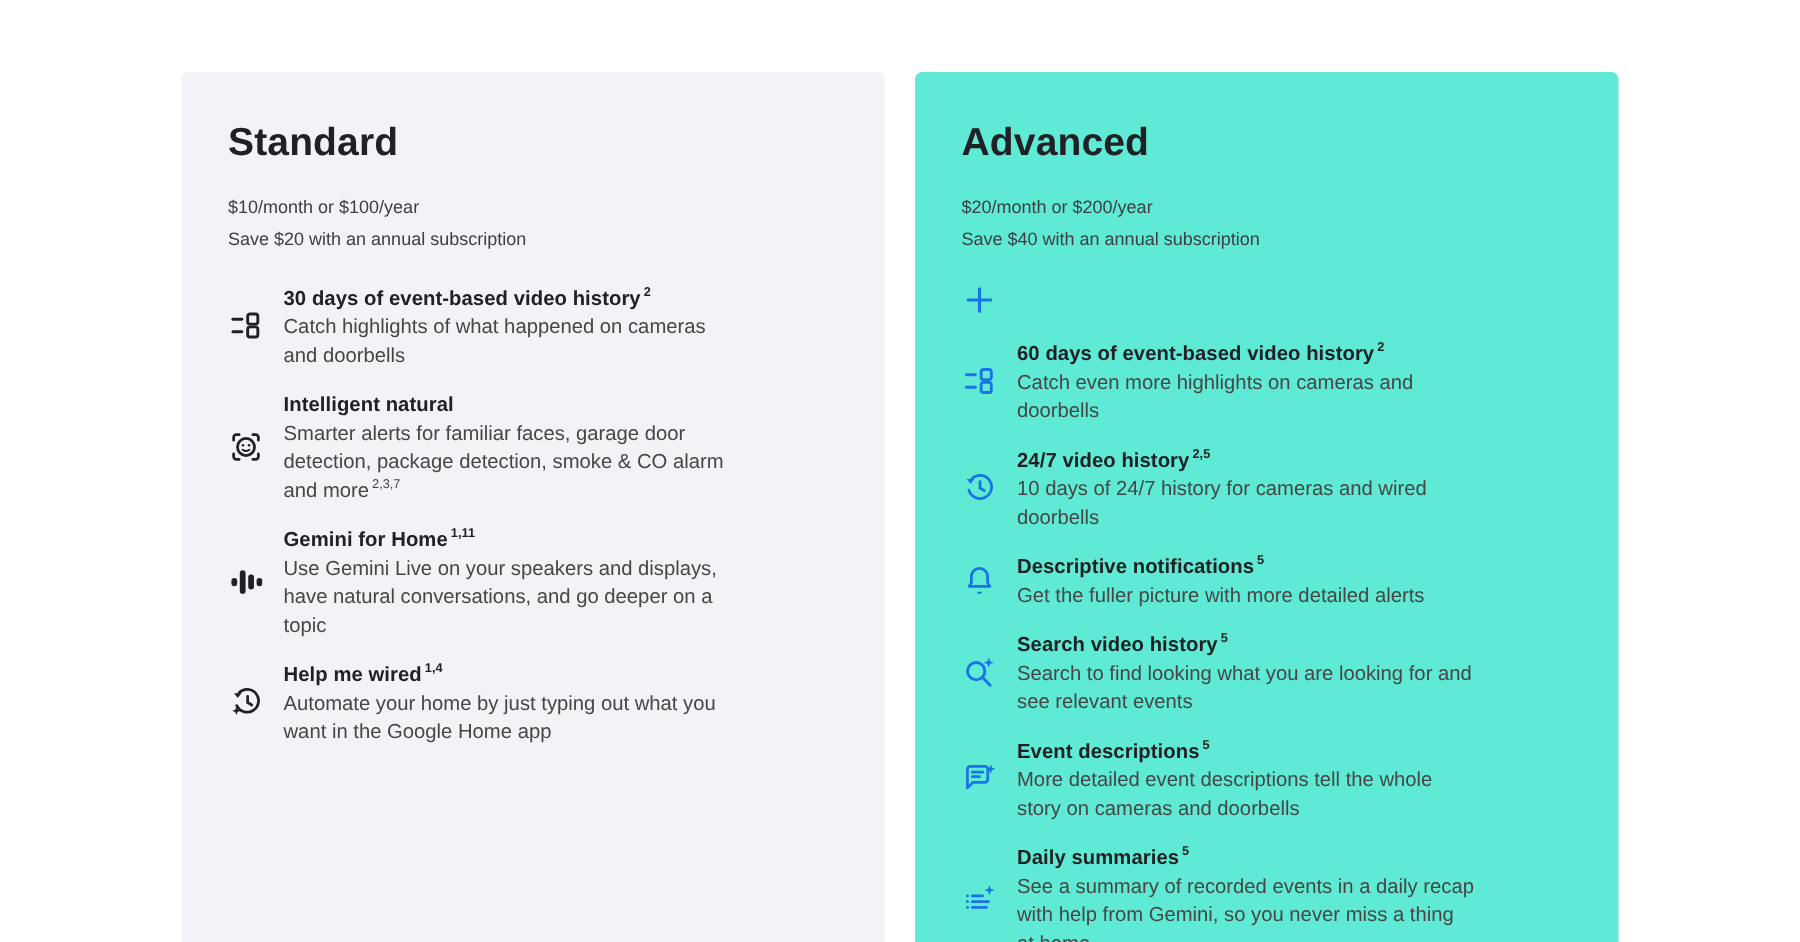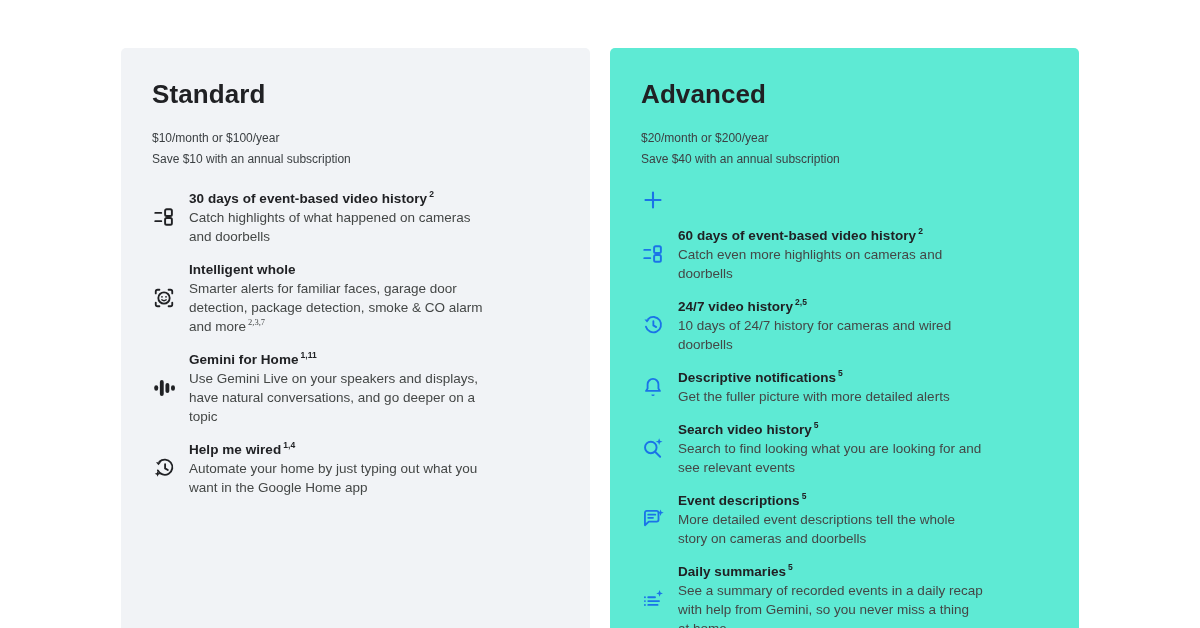--- a/index.html
+++ b/index.html
@@ -42,31 +42,31 @@
     color:#202124;letter-spacing:.05px;
   }
   .feat-desc{
     margin:0;font-size:13.5px;line-height:19px;font-weight:400;
     color:#444746;
   }
   sup.fnote{
     font-size:8.5px;position:relative;top:-1px;margin-left:2px;
     vertical-align:super;line-height:0;font-weight:600;
   }
-  .feat-desc sup.fnote{font-weight:400;font-family:Liberation Serif, serif;}
+  .feat-desc sup.fnote{font-weight:400;}
 </style>
 </head>
 <body>
 
 <div class="wrap">
   <section class="card" style="background: rgb(241, 243, 246); --icon-color: #202124;">
     <h2 class="card-title">Standard</h2>
     <div class="price-block">
       <p class="price">$10/month or $100/year</p>
-      <p class="save">Save $10 with an annual subscription</p>
+      <p class="save">Save $20 with an annual subscription</p>
     </div>
     <ul class="features">
   <li class="feature">
     <span class="feat-icon">
             <svg viewBox="0 0 24 24" fill="none" stroke="currentColor" stroke-width="2.1">
               <path d="M2.5 7.5 H9" stroke-linecap="round"></path>
               <rect x="13.2" y="3.6" width="7.4" height="7.4" rx="1.7"></rect>
               <path d="M2.5 16.5 H9" stroke-linecap="round"></path>
               <rect x="13.2" y="13" width="7.4" height="7.4" rx="1.7"></rect>
             </svg>
@@ -84,21 +84,21 @@
               <path d="M17 3h2a2 2 0 0 1 2 2v2"></path>
               <path d="M21 17v2a2 2 0 0 1-2 2h-2"></path>
               <path d="M3 17v2a2 2 0 0 0 2 2h2"></path>
               <circle cx="12" cy="12" r="6.2"></circle>
               <circle cx="9.8" cy="10.7" r="0.95" fill="currentColor" stroke="none"></circle>
               <circle cx="14.2" cy="10.7" r="0.95" fill="currentColor" stroke="none"></circle>
               <path d="M9.6 14q2.4 1.9 4.8 0" stroke-width="1.5"></path>
             </svg>
           </span>
     <div class="feat-text">
-      <p class="feat-title"><span class="t">Intelligent whole</span></p>
+      <p class="feat-title"><span class="t">Intelligent natural</span></p>
       <p class="feat-desc"><span class="d">Smarter alerts for familiar faces, garage door detection, package detection, smoke &amp; CO alarm and more</span><sup class="fnote ds">2,3,7</sup></p>
     </div>
   </li>
 
   <li class="feature">
     <span class="feat-icon">
             <svg viewBox="0 0 24 24" fill="currentColor">
               <rect x="1.4" y="9" width="4.2" height="6" rx="2.1"></rect>
               <rect x="7.5" y="3.4" width="4.2" height="17.2" rx="2.1"></rect>
               <rect x="13.6" y="6.6" width="4.2" height="10.8" rx="2.1"></rect>

